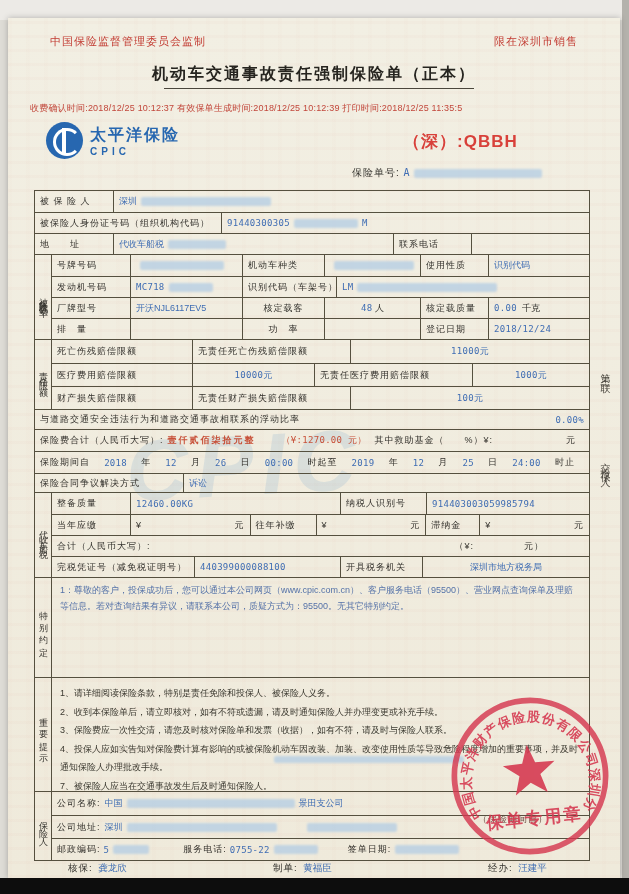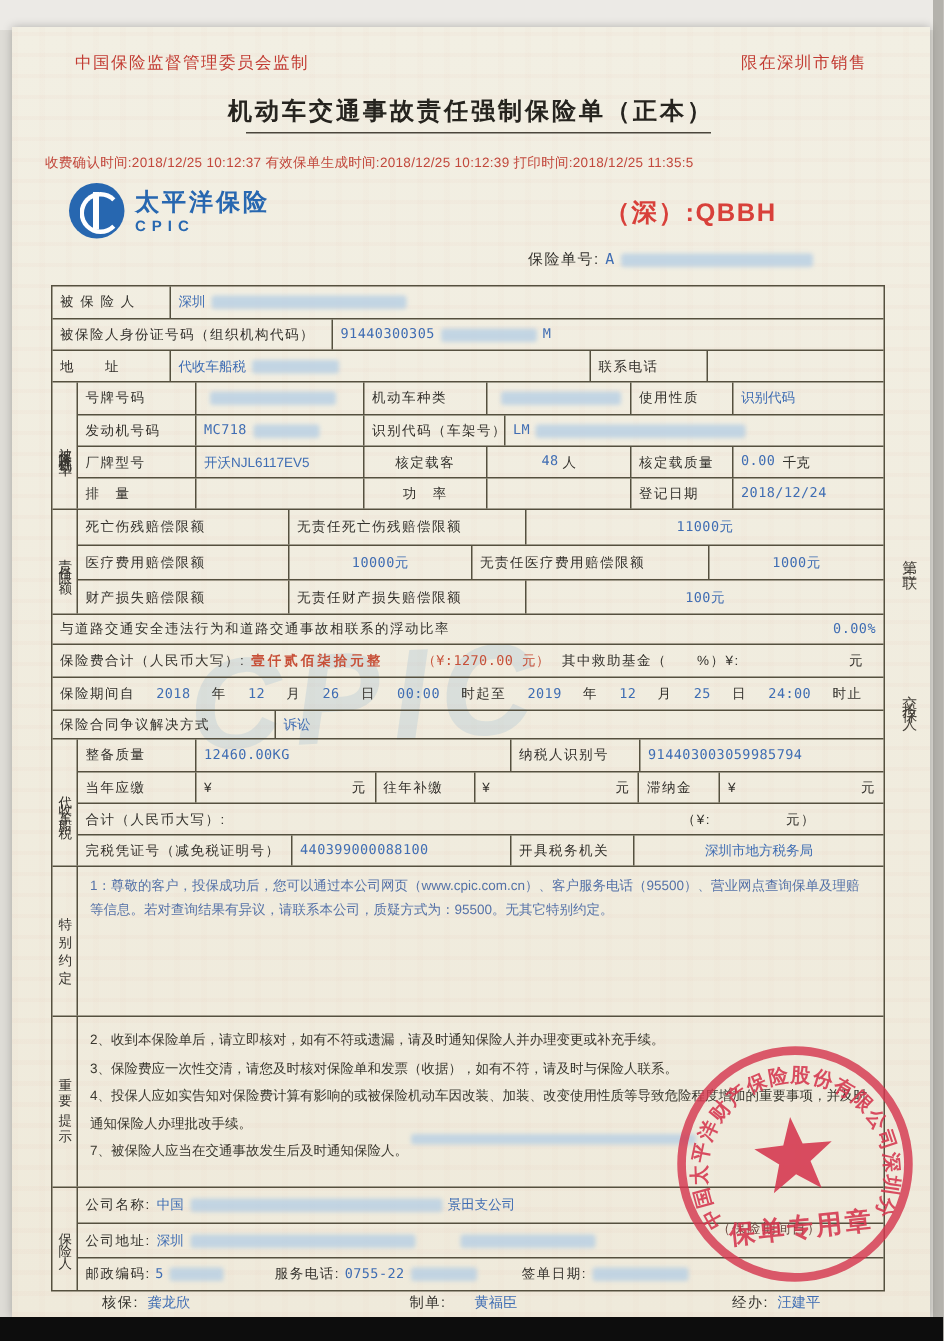--- a/index.html
+++ b/index.html
@@ -292,20 +292,21 @@
         <div class="gl ls12">特别约定</div>
         <div class="gb">
           <div class="para">1：尊敬的客户，投保成功后，您可以通过本公司网页（www.cpic.com.cn）、客户服务电话（95500）、营业网点查询保单及理赔等信息。若对查询结果有异议，请联系本公司，质疑方式为：95500。无其它特别约定。</div>
         </div>
       </div>
 
       <div class="grp" style="height:114px">
         <div class="gl ls12">重要提示</div>
         <div class="gb" style="position:relative">
           <div class="notice-list">
+            <div>1、请详细阅读保险条款，特别是责任免除和投保人、被保险人义务。</div>
             <div>2、收到本保险单后，请立即核对，如有不符或遗漏，请及时通知保险人并办理变更或补充手续。</div>
             <div>3、保险费应一次性交清，请您及时核对保险单和发票（收据），如有不符，请及时与保险人联系。</div>
             <div>4、投保人应如实告知对保险费计算有影响的或被保险机动车因改装、加装、改变使用性质等导致危险程度增加的重要事项，并及时通知保险人办理批改手续。</div>
             <div>7、被保险人应当在交通事故发生后及时通知保险人。</div>
           </div>
           <span class="rd" style="position:absolute;left:218px;top:78px;width:190px;height:7px"></span>
         </div>
       </div>
 
       <div class="grp">
@@ -361,21 +362,21 @@
       <text x="80" y="126" text-anchor="middle" font-size="16.5" font-weight="bold" fill="#d5364e" letter-spacing="2">保单专用章</text>
     </svg>
 
     <div class="footer">
       <div class="fg1">
         <span class="lab">核保:</span>
         <span class="blue" style="margin-left:3px">龚龙欣</span>
       </div>
       <div class="fg2">
         <span class="lab">制单:</span>
-        <span class="blue" style="margin-left:16px">黄福臣</span>
+        <span class="blue" style="margin-left:3px">黄福臣</span>
       </div>
       <div>
         <span class="lab">经办:</span>
         <span class="blue" style="margin-left:3px">汪建平</span>
       </div>
     </div>
 
   </div>
 
   <div class="scan-bottom"></div>

